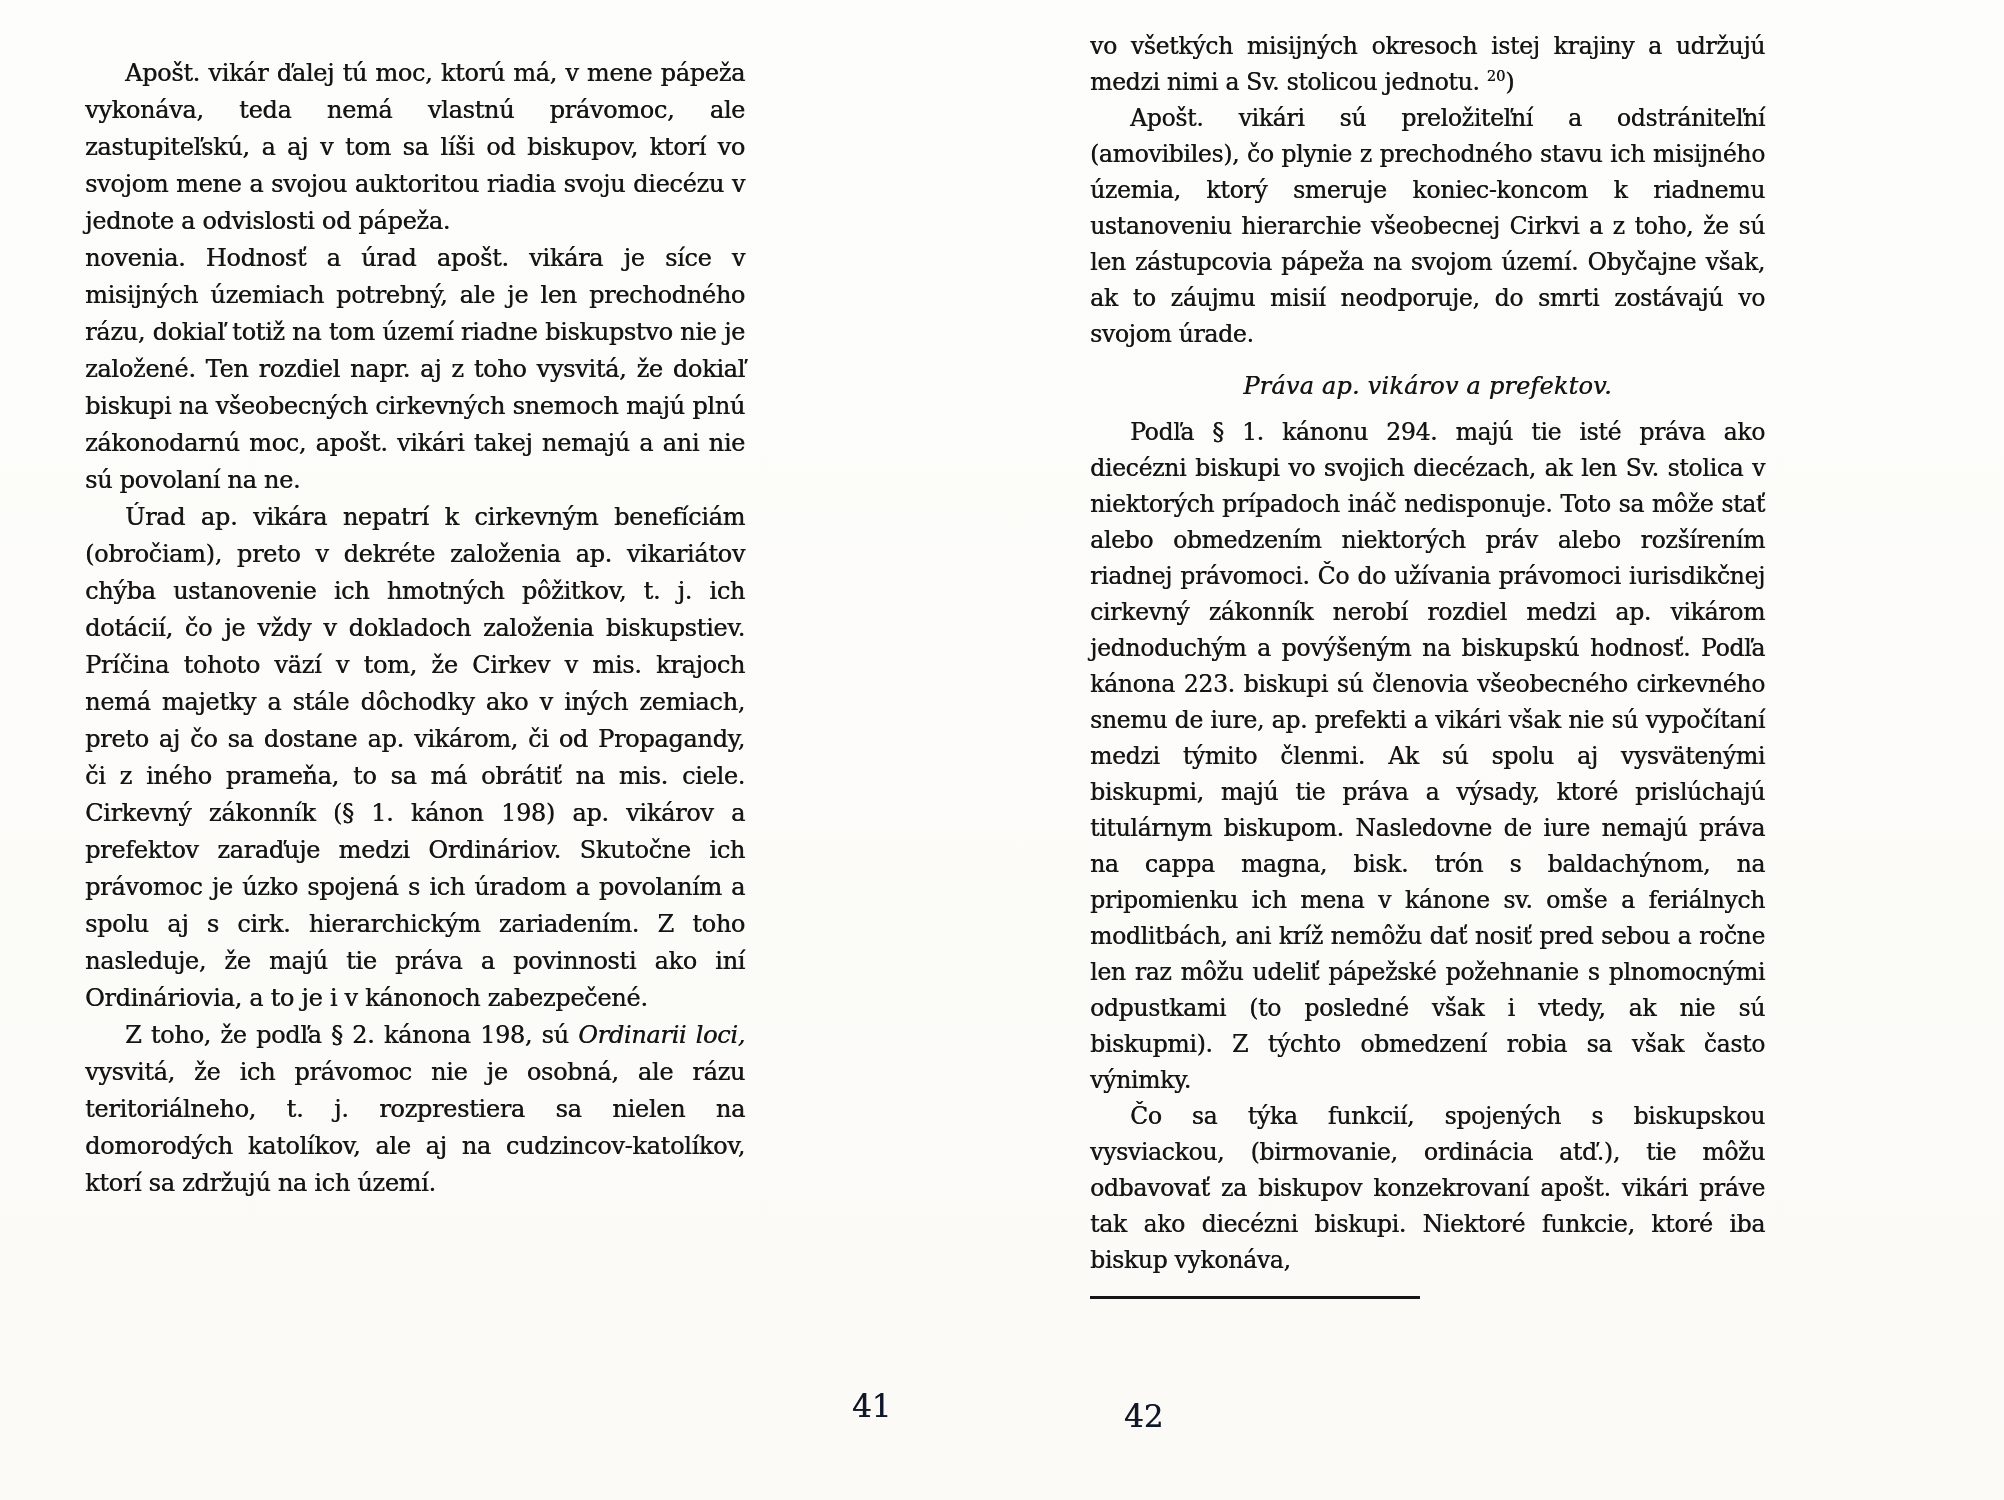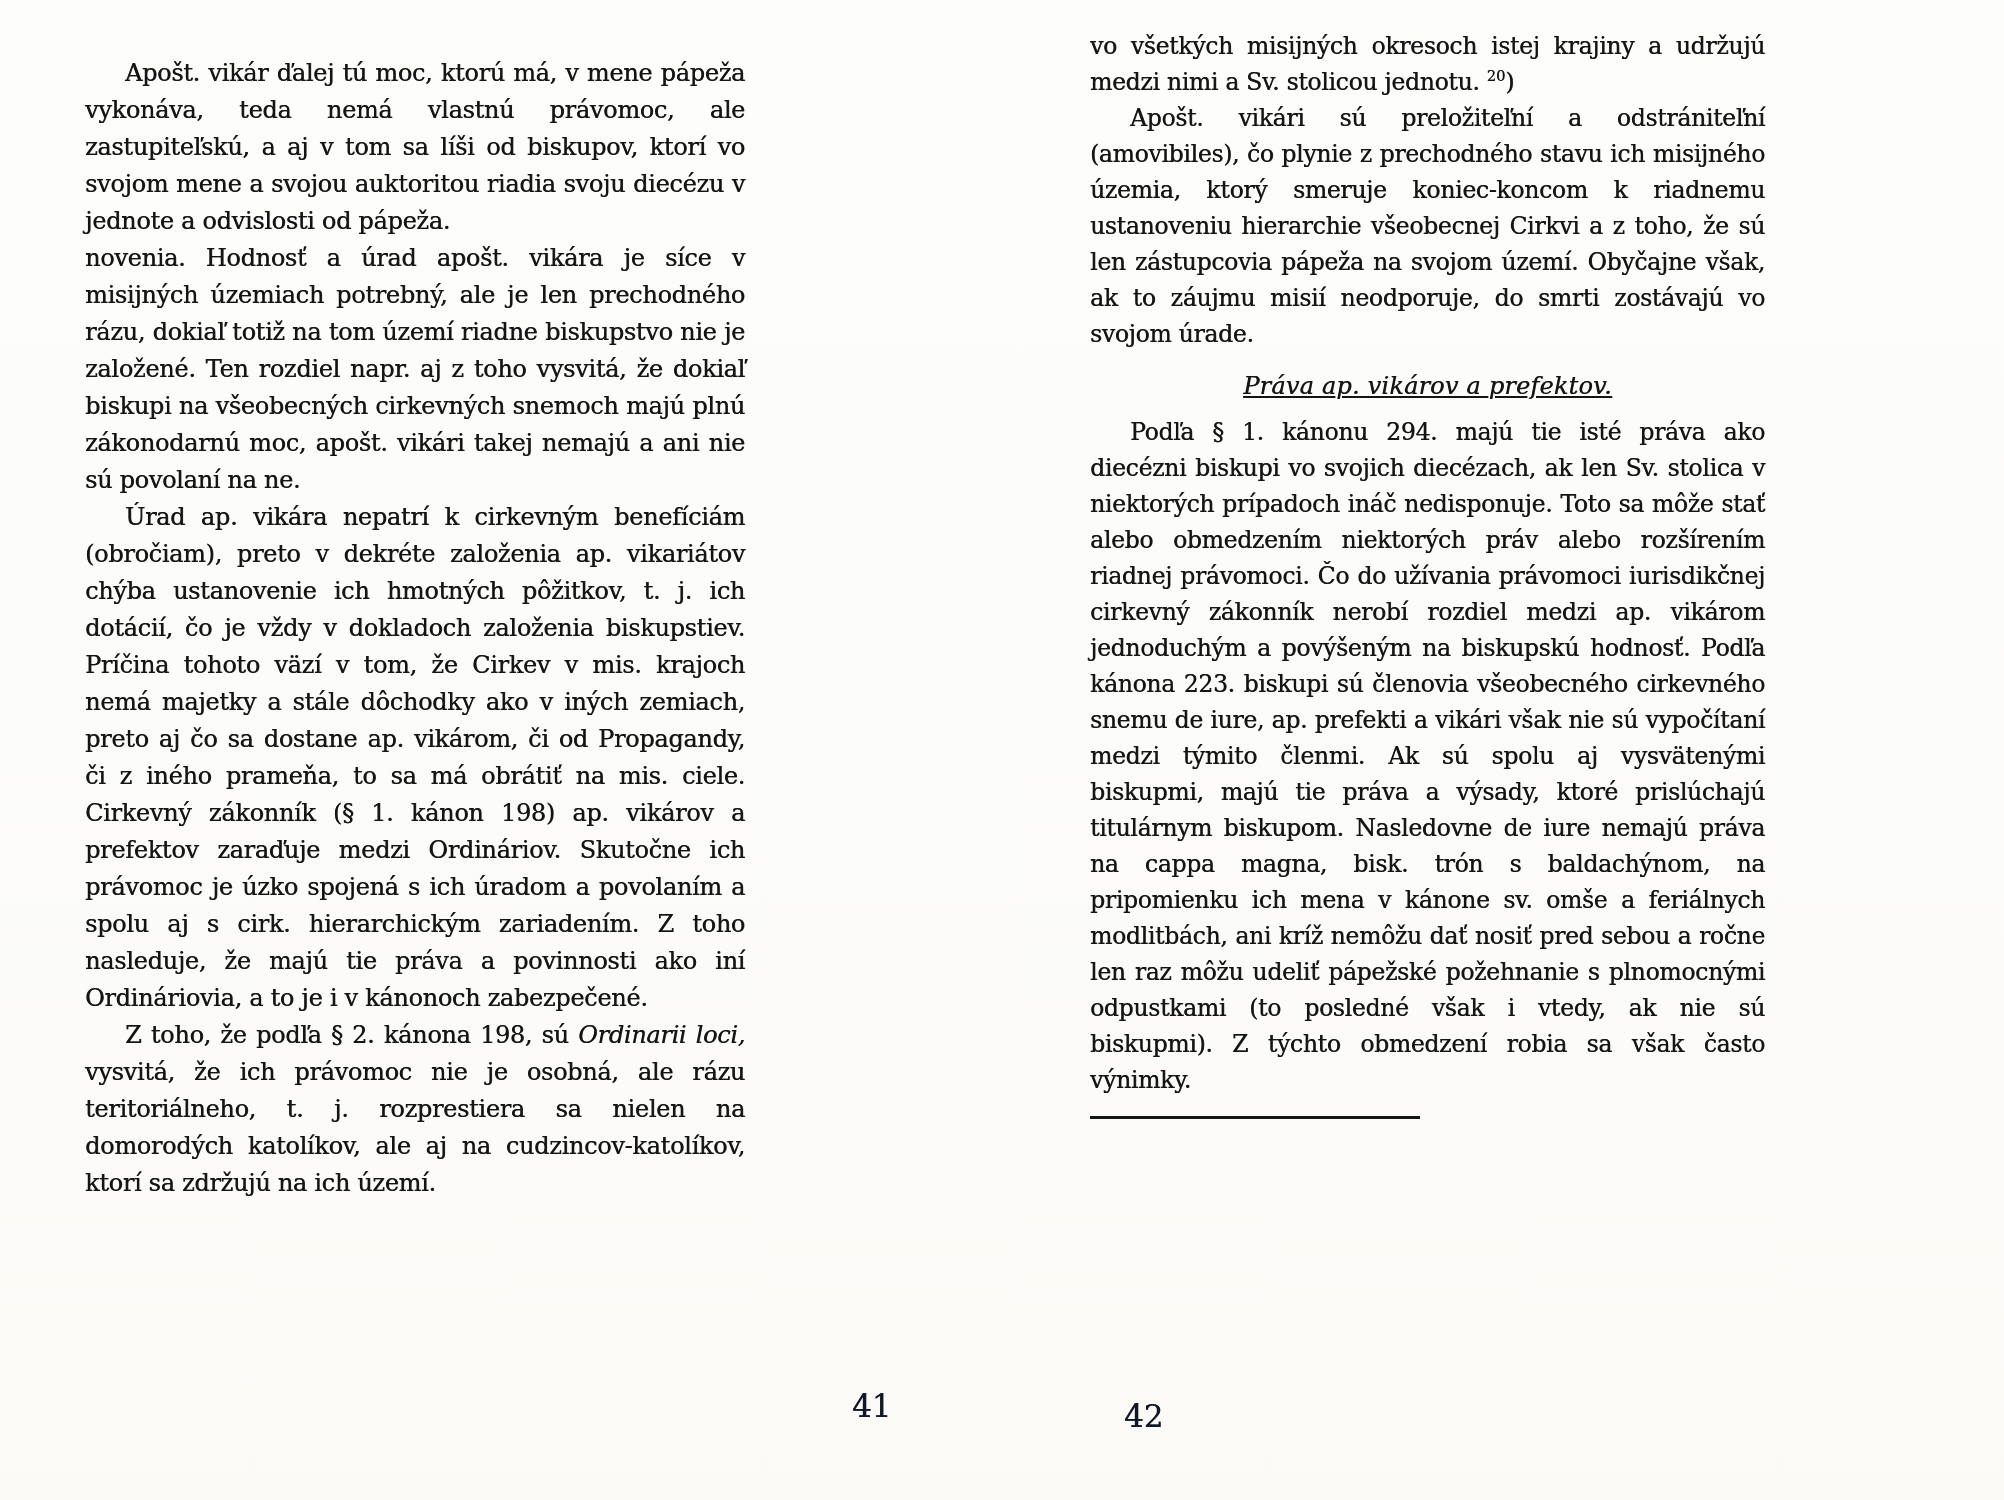--- a/index.html
+++ b/index.html
@@ -54,21 +54,20 @@
     line-height: 0;
     letter-spacing: 0;
   }
   h3.section-heading {
     font-size: 24px;
     font-weight: normal;
     font-style: italic;
     text-align: center;
     margin: 16px 0 10px 0;
     letter-spacing: 0.2px;
-    text-decoration: underline;
   }
   .footnote-rule {
     width: 330px;
     height: 0;
     border-top: 3px solid #151515;
     margin: 18px 0 10px 0;
   }
   p.footnote {
     margin: 0;
     font-size: 22px;
@@ -101,19 +100,20 @@
     <p class="para">novenia. Hodnosť a úrad apošt. vikára je síce v misijných územiach potrebný, ale je len prechodného rázu, dokiaľ totiž na tom území riadne biskupstvo nie je založené. Ten rozdiel napr. aj z toho vysvitá, že dokiaľ biskupi na všeobecných cirkevných snemoch majú plnú zákonodarnú moc, apošt. vikári takej nemajú a ani nie sú povolaní na ne.</p>
     <p class="para indent">Úrad ap. vikára nepatrí k cirkevným benefíciám (obročiam), preto v dekréte založenia ap. vikariátov chýba ustanovenie ich hmotných pôžitkov, t. j. ich dotácií, čo je vždy v dokladoch založenia biskupstiev. Príčina tohoto väzí v tom, že Cirkev v mis. krajoch nemá majetky a stále dôchodky ako v iných zemiach, preto aj čo sa dostane ap. vikárom, či od Propagandy, či z iného prameňa, to sa má obrátiť na mis. ciele. Cirkevný zákonník (§ 1. kánon 198) ap. vikárov a prefektov zaraďuje medzi Ordináriov. Skutočne ich právomoc je úzko spojená s ich úradom a povolaním a spolu aj s cirk. hierarchickým zariadením. Z toho nasleduje, že majú tie práva a povinnosti ako iní Ordináriovia, a to je i v kánonoch zabezpečené.</p>
     <p class="para indent"><span>Z toho, že podľa § 2. kánona 198, sú </span><span class="latin">Ordinarii loci,</span><span> vysvitá, že ich právomoc nie je osobná, ale rázu teritoriálneho, t. j. rozprestiera sa nielen na domorodých katolíkov, ale aj na cudzincov-katolíkov, ktorí sa zdržujú na ich území.</span></p>
   </div>
 
   <div class="page page-right">
     <p class="para"><span>vo všetkých misijných okresoch istej krajiny a udržujú medzi nimi a Sv. stolicou jednotu. </span><sup class="fn-ref">20</sup><span>)</span></p>
     <p class="para indent">Apošt. vikári sú preložiteľní a odstrániteľní (amovibiles), čo plynie z prechodného stavu ich misijného územia, ktorý smeruje koniec-koncom k riadnemu ustanoveniu hierarchie všeobecnej Cirkvi a z toho, že sú len zástupcovia pápeža na svojom území. Obyčajne však, ak to záujmu misií neodporuje, do smrti zostávajú vo svojom úrade.</p>
     <h3 class="section-heading">Práva ap. vikárov a prefektov.</h3>
     <p class="para indent">Podľa § 1. kánonu 294. majú tie isté práva ako diecézni biskupi vo svojich diecézach, ak len Sv. stolica v niektorých prípadoch ináč nedisponuje. Toto sa môže stať alebo obmedzením niektorých práv alebo rozšírením riadnej právomoci. Čo do užívania právomoci iurisdikčnej cirkevný zákonník nerobí rozdiel medzi ap. vikárom jednoduchým a povýšeným na biskupskú hodnosť. Podľa kánona 223. biskupi sú členovia všeobecného cirkevného snemu de iure, ap. prefekti a vikári však nie sú vypočítaní medzi týmito členmi. Ak sú spolu aj vysvätenými biskupmi, majú tie práva a výsady, ktoré prislúchajú titulárnym biskupom. Nasledovne de iure nemajú práva na cappa magna, bisk. trón s baldachýnom, na pripomienku ich mena v kánone sv. omše a feriálnych modlitbách, ani kríž nemôžu dať nosiť pred sebou a ročne len raz môžu udeliť pápežské požehnanie s plnomocnými odpustkami (to posledné však i vtedy, ak nie sú biskupmi). Z týchto obmedzení robia sa však často výnimky.</p>
+    <p class="para indent">Čo sa týka funkcií, spojených s biskupskou vysviackou, (birmovanie, ordinácia atď.), tie môžu odbavovať za biskupov konzekrovaní apošt. vikári práve tak ako diecézni biskupi. Niektoré funkcie, ktoré iba biskup vykonáva,</p>
     <div class="footnote-rule"></div>
   </div>
 
   <div class="page-number page-number-left">41</div>
   <div class="page-number page-number-right">42</div>
 
 </div>
 
 </body></html>

